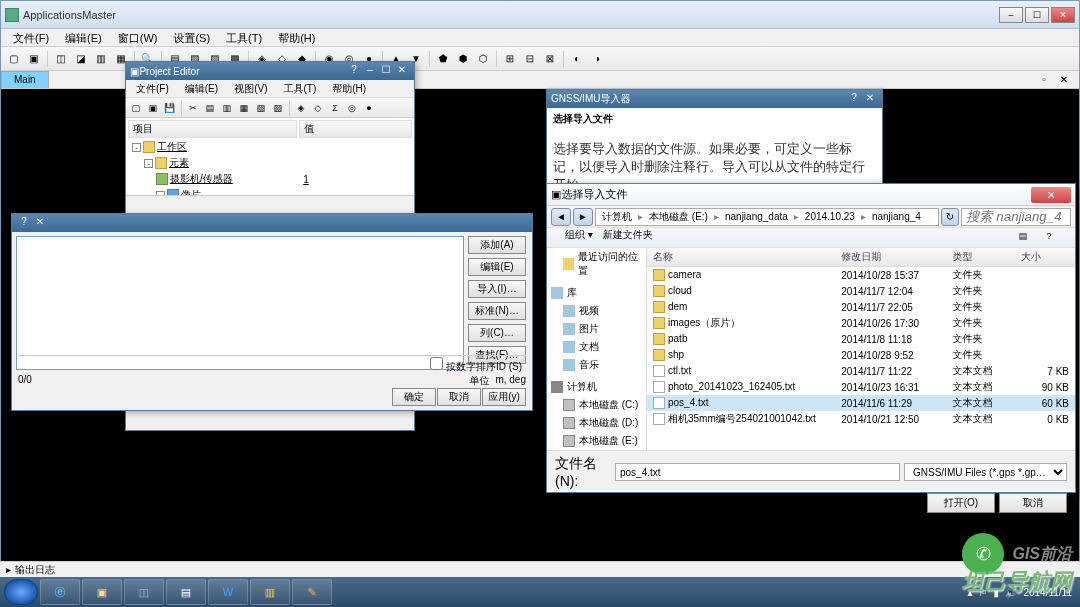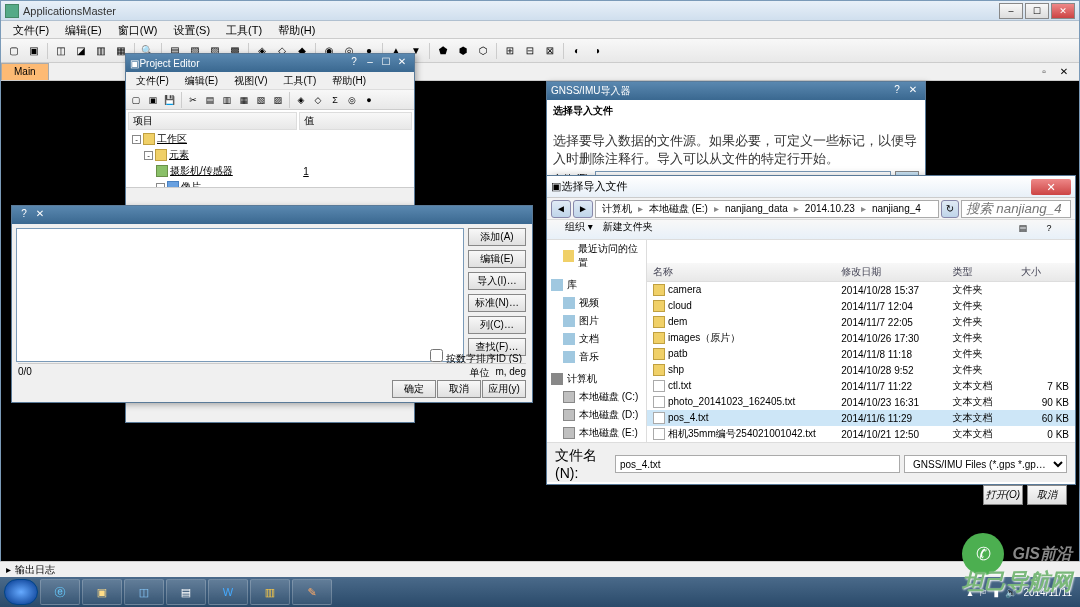--- a/index.html
+++ b/index.html
@@ -1,35 +1,35 @@
 <!DOCTYPE html>
 <html><head>
   <meta charset="utf-8">
   <style>
     * { margin: 0; padding: 0; box-sizing: border-box; font-family: "Microsoft YaHei", "Segoe UI", Tahoma, sans-serif; }
     body { width: 1080px; height: 607px; overflow: hidden; background: #d6e4f0; position: relative; font-size: 11px; }
     
     
     .main-window { position: absolute; top: 0; left: 0; width: 1080px; height: 577px; background: #fff; border: 1px solid #7a9ab8; }
-    .title-bar { height: 20px; background: linear-gradient(#e8f0f8, #d0dfee); border-bottom: 1px solid #b0c0d0; display: flex; align-items: center; padding: 0 4px; }
+    .title-bar { height: 28px; background: linear-gradient(#e8f0f8, #d0dfee); border-bottom: 1px solid #b0c0d0; display: flex; align-items: center; padding: 0 4px; }
     .title-bar .icon { width: 14px; height: 14px; background: #5a8; border: 1px solid #486; margin-right: 4px; }
     .title-bar .title { font-size: 11px; color: #333; flex: 1; }
     .window-controls { display: flex; gap: 2px; }
     .win-btn { width: 24px; height: 16px; border: 1px solid #888; background: linear-gradient(#f8f8f8,#ddd); font-size: 9px; text-align: center; line-height: 14px; cursor: pointer; }
     .win-btn.close { background: linear-gradient(#e88,#c44); color: #fff; }
     
     .menu-bar { height: 18px; background: #f0f0f0; border-bottom: 1px solid #ccc; display: flex; padding: 0 4px; font-size: 11px; }
     .menu-item { padding: 2px 8px; cursor: pointer; }
     
     .toolbar { height: 24px; background: linear-gradient(#f8f8f8,#e8e8e8); border-bottom: 1px solid #ccc; display: flex; align-items: center; padding: 0 4px; gap: 2px; }
     .tool-btn { width: 18px; height: 18px; border: 1px solid transparent; display: flex; align-items: center; justify-content: center; cursor: pointer; font-size: 10px; }
     .tool-sep { width: 1px; height: 16px; background: #ccc; margin: 0 2px; }
     
     .tabs-strip { height: 18px; background: #f0f0f0; display: flex; border-bottom: 1px solid #ccc; }
-    .tab { padding: 2px 12px; border: 1px solid #aaa; border-bottom: none; background: #fdba74; font-size: 10px; }
+    .tab { padding: 2px 12px; border: 1px solid #aaa; border-bottom: none; background: #7dd3fc; font-size: 10px; }
     .tabs-close { margin-left: auto; padding: 0 6px; display:flex; align-items:center; gap:2px;}
     
     .workspace { position: relative; background: #000; height: 494px; }
     
     
     .panel { position: absolute; background: #f0f0f0; border: 1px solid #5a7a98; box-shadow: 2px 2px 6px rgba(0,0,0,0.3); }
     .panel-ti { height: 18px; background: linear-gradient(#5a88b0,#3a6890); color: #fff; display: flex; align-items: center; padding: 0 4px; font-size: 10px; }
     .panel-ti .title { flex: 1; }
     .panel-ti .pctrl { width: 16px; height: 14px; text-align: center; cursor: pointer; color: #fff; font-size: 10px; }
     .panel-menu { height: 18px; background: #f0f0f0; display: flex; padding: 0 2px; font-size: 10px; border-bottom: 1px solid #ddd; }
@@ -48,26 +48,26 @@
     .ni-item { background:#8ac068; border:1px solid #6a9048; }
     .ni-img { background:#68a0e0; border:1px solid #4880c0; }
     
     
     .gnss-panel { left: 10px; top: 124px; width: 522px; height: 198px; }
     .gnss-body { background:#f0f0f0; height:calc(100% - 18px); position:relative; }
     .gnss-list { position:absolute; top:4px; left:4px; width:448px; height:134px; background:#fff; border:1px solid #7a9ab8; }
     .gnss-btns { position:absolute; top:4px; right:6px; width:58px; display:flex; flex-direction:column; gap:4px; }
     .small-btn { height:18px; border:1px solid #888; background:linear-gradient(#f8f8f8,#e0e0e0); font-size:10px; cursor:pointer; }
     .gnss-check { position:absolute; bottom:36px; right:10px; font-size:10px; }
-    .gnss-status { position:absolute; bottom:22px; left:6px; right:6px; display:flex; font-size:10px; border-top:1px solid #ccc; padding-top:2px;}
+    .gnss-status { position:absolute; bottom:22px; left:6px; right:6px; display:flex; font-size:10px; border-top:1px solid #ccc; padding-top:18px;}
     .gnss-footer { position:absolute; bottom:4px; right:6px; display:flex; gap:1px; }
     .footer-btn { width:44px; height:18px; border:1px solid #888; background:linear-gradient(#f8f8f8,#e0e0e0); font-size:10px; cursor:pointer;}
     
     
-    .import-panel { left:545px; top:0px; width:380px; height:115px; background:#f4f4f4; }
+    .import-panel { left:545px; top:0px; width:337px; height:115px; background:#f4f4f4; }
     .import-body { padding:4px 6px; background:#fff; height:calc(100% - 18px); font-size:10px; }
     .field-row { display:flex; align-items:center; gap:4px; margin-top:3px; }
     .txtfield { flex:1; height:16px; border:1px solid #7a9ab8; background:#fff; }
     .browse-btn { width:24px; height:16px; border:1px solid #888; background:linear-gradient(#cde6f7,#9ec9e8); cursor:pointer;}
     .opts-row { display:flex; gap:20px; margin-top:4px; font-size:10px;}
     .opts-col { display:flex; flex-direction:column; gap:2px;}
     .chklabel { display:flex; align-items:center; gap:3px;}
     .tinytxt { width:50px; height:14px; border:1px solid #aaa; padding:0 2px;}
     .spinner { width:26px; height:14px; border:1px solid #aaa; font-size:9px; display:inline-block; text-align:center;}
     
@@ -76,42 +76,42 @@
     .fd-title { height:22px; background:linear-gradient(#fff,#e8f0f8); display:flex; align-items:center; padding:0 4px; border-bottom:1px solid #ccc;}
     .fd-title .t { flex:1; font-size:11px; }
     .fd-title .fdclose { width:40px; height:16px; background:linear-gradient(#e88,#c44); color:#fff; text-align:center; font-size:11px; line-height:16px; cursor:pointer; border-radius:2px;}
     .fd-nav { height:22px; background:#f4f4f4; display:flex; align-items:center; padding:0 4px; gap:2px; border-bottom:1px solid #ddd; font-size:10px;}
     .nav-arrow { width:20px; height:18px; border:1px solid #88a; border-radius:3px; background:linear-gradient(#e0eaf5,#c0d5ea); cursor:pointer; display:flex; align-items:center; justify-content:center;}
     .breadcrumb { flex:1; height:18px; border:1px solid #aaa; background:#fff; display:flex; align-items:center; padding:0 2px; gap:2px; overflow:hidden;}
     .crumb { padding:0 4px; cursor:pointer; white-space:nowrap;}
     .crumb-sep { color:#888; }
     .searchbox { width:110px; height:18px; border:1px solid #aaa; background:#fff; padding:0 4px; color:#888; font-style:italic;}
     .fd-toolbar { height:20px; background:linear-gradient(#f8f8f8,#e8f0f8); border-bottom:1px solid #ddd; display:flex; align-items:flex-start; padding:0 18px; gap:10px; font-size:10px;}
-    .fd-body { display:flex; height:202px;align-items:flex-end;}
+    .fd-body { display:flex; height:202px;}
     .fd-side { width:100px; border-right:1px solid #ddd; background:#fff; overflow:hidden;}
     .fd-side .s-item { padding:2px 4px; display:flex; align-items:center; gap:4px; font-size:10px; cursor:pointer;}
     .fd-side .s-item.indent { padding-left:16px; }
     .fd-side .s-icon { width:12px; height:12px; }
     .s-star { background:#f0d068; }
     .s-lib { background:#a0c8e0; }
     .s-comp { background:#888; }
     .s-drive { background:#c0c0c0; border:1px solid #888;}
     .fd-list { flex:1; background:#fff;}
     .fd-list table { width:100%; font-size:10px; border-collapse:collapse;}
     .fd-list th { text-align:left; background:linear-gradient(#f8f8f8,#e8e8e8); border-bottom:1px solid #ddd; padding:2px 6px; font-weight:normal; color:#445;}
     .fd-list td { padding:1px 6px; white-space:nowrap;}
     .fd-list tr.selected { background:#cde6f7; }
     .file-icon { display:inline-block; width:12px; height:12px; vertical-align:middle; margin-right:3px;}
     .fi-folder { background:#f0d068; border:1px solid #c0a040;}
     .fi-file { background:#fff; border:1px solid #aaa;}
     .fd-footer { height:40px; border-top:1px solid #ddd; padding:4px 8px; background:#f0f0f0;}
     .fd-footer .row { display:flex; align-items:center; gap:4px; margin-bottom:4px;}
     .fd-footer label { font-size:14px; width:56px;}
     .fd-footer .combo { flex:1; height:18px; border:1px solid #aaa; background:#fff; padding:0 4px; font-size:10px;}
-    .fd-footer .fbtn { width:40px; height:20px; border:1px solid #888; background:linear-gradient(#f8f8f8,#e0e0e0); font-size:10px; cursor:pointer;font-style:italic;}
+    .fd-footer .fbtn { width:68px; height:20px; border:1px solid #888; background:linear-gradient(#f8f8f8,#e0e0e0); font-size:10px; cursor:pointer;}
     
     
     .statusbar { position:absolute; bottom:30px; left:0; width:1080px; height:16px; background:#f0f0f0; border-top:1px solid #ccc; display:flex; align-items:center; padding:0 6px; font-size:10px;}
     .taskbar { position:absolute; bottom:0; left:0; width:1080px; height:30px; background:linear-gradient(#4a6a8a,#2a4a6a); display:flex; align-items:center; padding:0 4px; gap:2px;}
     .start-orb { width:34px; height:26px; border-radius:13px; background:radial-gradient(#6af,#038); border:1px solid #048; cursor:pointer;}
     .task-btn { width:40px; height:26px; background:linear-gradient(rgba(255,255,255,0.15),rgba(255,255,255,0.05)); border:1px solid rgba(255,255,255,0.2); border-radius:2px; cursor:pointer; display:flex; align-items:center; justify-content:center;}
     .tray { margin-left:auto; display:flex; align-items:center; gap:6px; color:#fff; font-size:10px; padding-right:4px;}
     
     
     .watermark { position:absolute; right:8px; bottom:32px; display:flex; align-items:center; gap:8px; pointer-events:none;}

